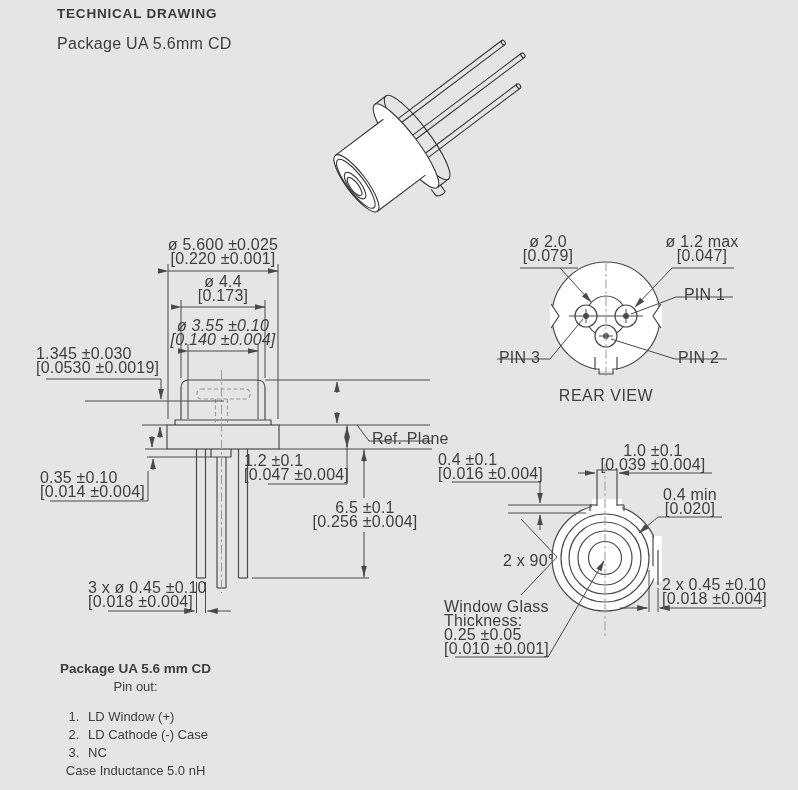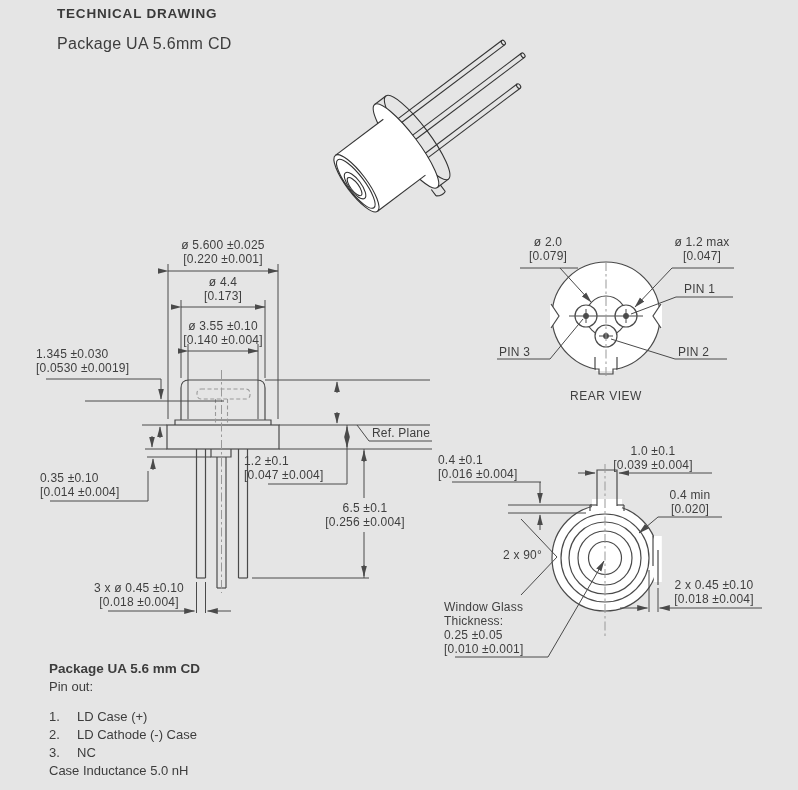--- a/index.html
+++ b/index.html
@@ -2,25 +2,25 @@
 <html><head>
 <meta charset="utf-8">
 <style>
   html,body{margin:0;padding:0;background:#fff;}
   #canvas{position:relative;width:798px;height:790px;background:#e5e5e5;overflow:hidden;
           font-family:"Liberation Sans",sans-serif;color:#3d3d3d;padding-left:20px;}
   svg{position:absolute;left:0;top:0;}
   .hdr-title{position:absolute;left:57px;top:6px;font-size:13.5px;font-weight:600;
              letter-spacing:.8px;color:#3a3a3a;}
   .hdr-sub{position:absolute;left:57px;top:35px;font-size:16px;letter-spacing:.3px;color:#3d3d3d;}
-  .dim{position:absolute;font-size:12px;line-height:14px;color:#3f3f3f;
+  .dim{position:absolute;font-size:16px;line-height:14px;color:#3f3f3f;
        letter-spacing:.2px;white-space:nowrap;}
   .dim span{display:block;}
-  .c{text-align:center;} .r{text-align:left;} .l{text-align:left;}
-  #footer{position:absolute;left:49px;top:660px;font-size:13px;line-height:18px;color:#3d3d3d;}
+  .c{text-align:center;} .r{text-align:left;} .l{text-align:left;margin-top:6px;}
+  #footer{position:absolute;left:60px;top:660px;font-size:13px;line-height:18px;color:#3d3d3d;text-align:center;}
   #footer .ft-title{font-weight:bold;font-size:13.5px;}
   #footer .gap{height:12px;}
   .pinrow{display:flex;}
   .pinrow .num{width:28px;}
 </style>
 </head>
 <body>
 
 <div id="canvas">
 
@@ -258,21 +258,21 @@
   </svg>
 
   <div class="dim c" style="left:143px;top:238px;width:160px;">
     <span>ø 5.600 ±0.025</span>
     <span>[0.220 ±0.001]</span>
   </div>
   <div class="dim c" style="left:163px;top:275px;width:120px;">
     <span>ø 4.4</span>
     <span>[0.173]</span>
   </div>
-  <div class="dim c" style="left:143px;top:319px;width:160px;">
+  <div class="dim c" style="left:143px;top:319px;width:160px;font-style:italic;">
     <span>ø 3.55 ±0.10</span>
     <span>[0.140 ±0.004]</span>
   </div>
   <div class="dim r" style="left:36px;top:347px;width:124px;">
     <span>1.345 ±0.030</span>
     <span>[0.0530 ±0.0019]</span>
   </div>
   <div class="dim r" style="left:40px;top:471px;width:106px;">
     <span>0.35 ±0.10</span>
     <span>[0.014 ±0.004]</span>
@@ -339,21 +339,21 @@
     <span>0.25 ±0.05</span>
     <span>[0.010 ±0.001]</span>
   </div>
 
   <div id="footer">
     <div class="ft-title">Package UA 5.6 mm CD</div>
     <div>Pin out:</div>
     <div class="gap"></div>
     <div class="pinrow">
       <span class="num">1.</span>
-      <span>LD Case (+)</span>
+      <span>LD Window (+)</span>
     </div>
     <div class="pinrow">
       <span class="num">2.</span>
       <span>LD Cathode (-) Case</span>
     </div>
     <div class="pinrow">
       <span class="num">3.</span>
       <span>NC</span>
     </div>
     <div>Case Inductance 5.0 nH</div>

